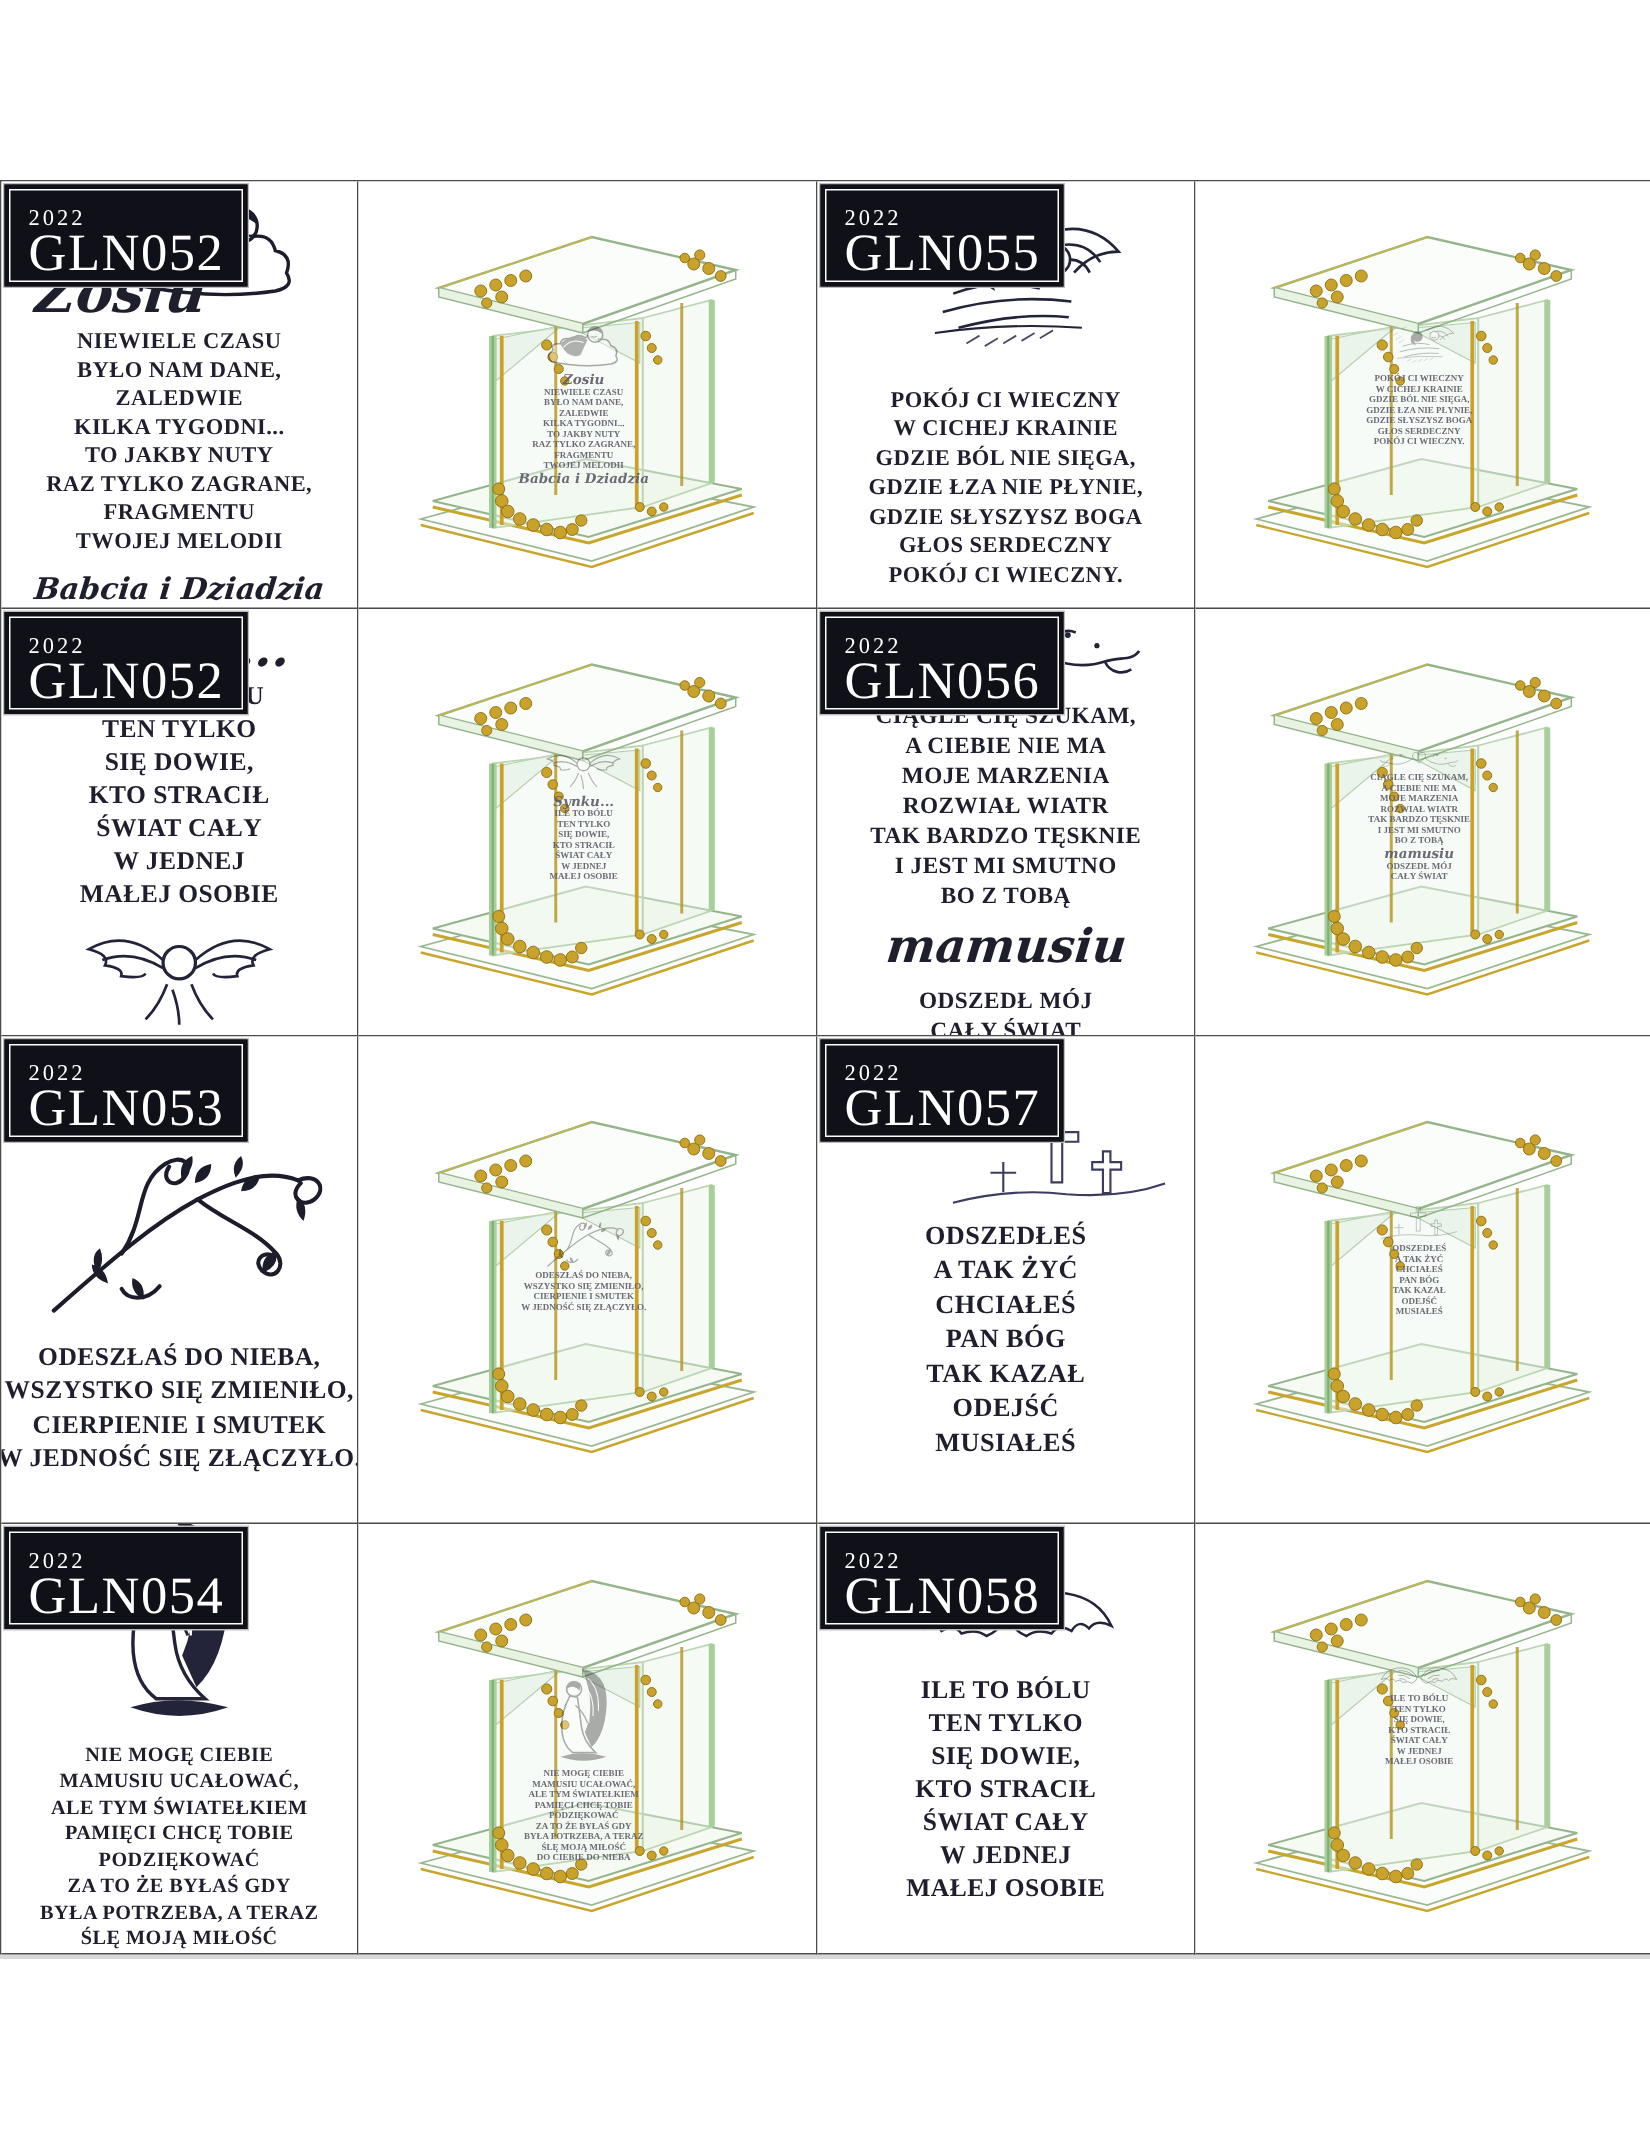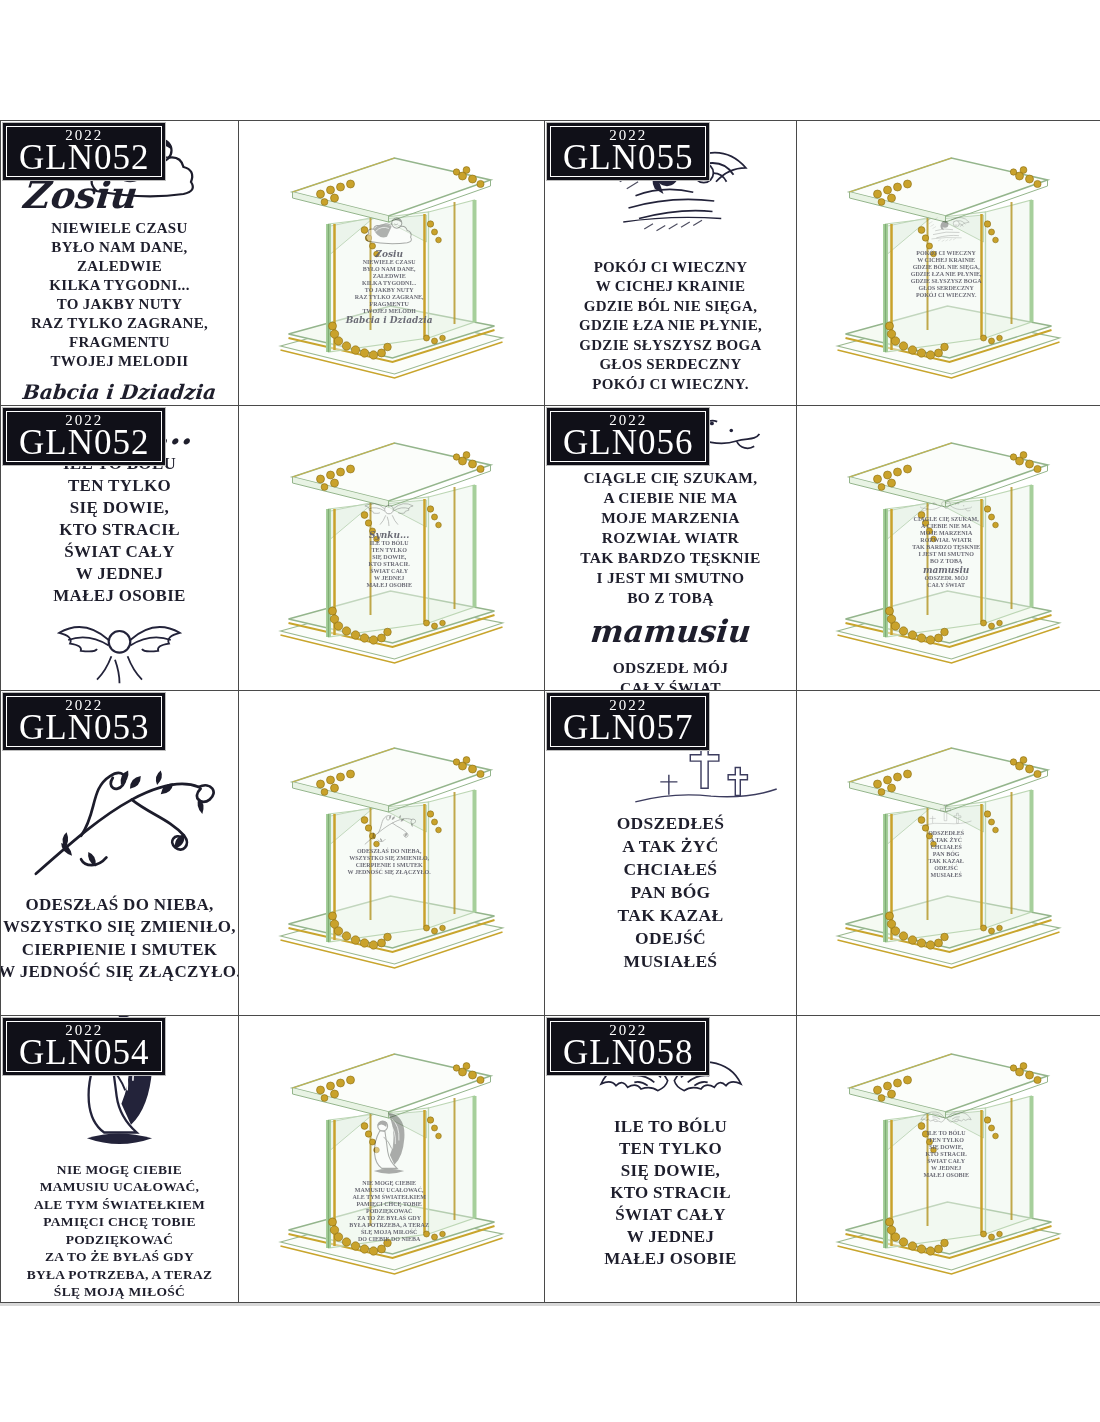--- a/index.html
+++ b/index.html
@@ -6,21 +6,21 @@
   body{width:1100px;height:1422px;background:#ffffff;font-family:"Liberation Serif",serif;position:relative;overflow:hidden}
   .grid{position:absolute;top:120px;left:0;width:1100px;display:grid;
         grid-template-columns:238px 306px 252px 304px;
         grid-template-rows:285px 285px 325px 287px;
         border-top:1px solid #4a4a4a;border-left:1px solid #4a4a4a;
         box-shadow:0 3px 0 #d8d8d8;background:#fff;box-sizing:border-box}
   .cell{border-right:1px solid #4a4a4a;border-bottom:1px solid #4a4a4a;position:relative;box-sizing:border-box;overflow:hidden;background:#fff}
   .design-cell{display:flex;align-items:center;justify-content:center}
   .design-inner{display:flex;flex-direction:column;align-items:center;text-align:center;color:#1e1e2c;width:100%;padding-top:6px}
   .badge{position:absolute;top:2px;left:2px;border:3px solid #101018;background:#101018;box-shadow:0 0 0 1px #bdbdbd;z-index:3}
-  .badge-inner{border:1px solid #ffffff;padding:0 12px 5px;text-align:center;color:#fff}
+  .badge-inner{border:1px solid #ffffff;padding:11px 12px 5px;text-align:left;color:#fff}
   .badge-year{font-size:15px;letter-spacing:2px;line-height:17px}
   .badge-code{font-size:35px;letter-spacing:1px;line-height:27px}
   .art{line-height:0}
   .art svg{width:100%;height:auto;display:block}
   .lines{font-weight:bold;letter-spacing:.3px}
   .line{white-space:nowrap}
   .script-h,.script-m,.script-f{font-family:"DejaVu Serif",serif;font-style:italic;font-weight:bold;transform:skewX(-6deg)}
   
   .idx-0 .art{width:120px;margin:0 0 0 46px}
   .idx-0 .script-h{font-size:37px;margin:-30px 0 2px -78px}

